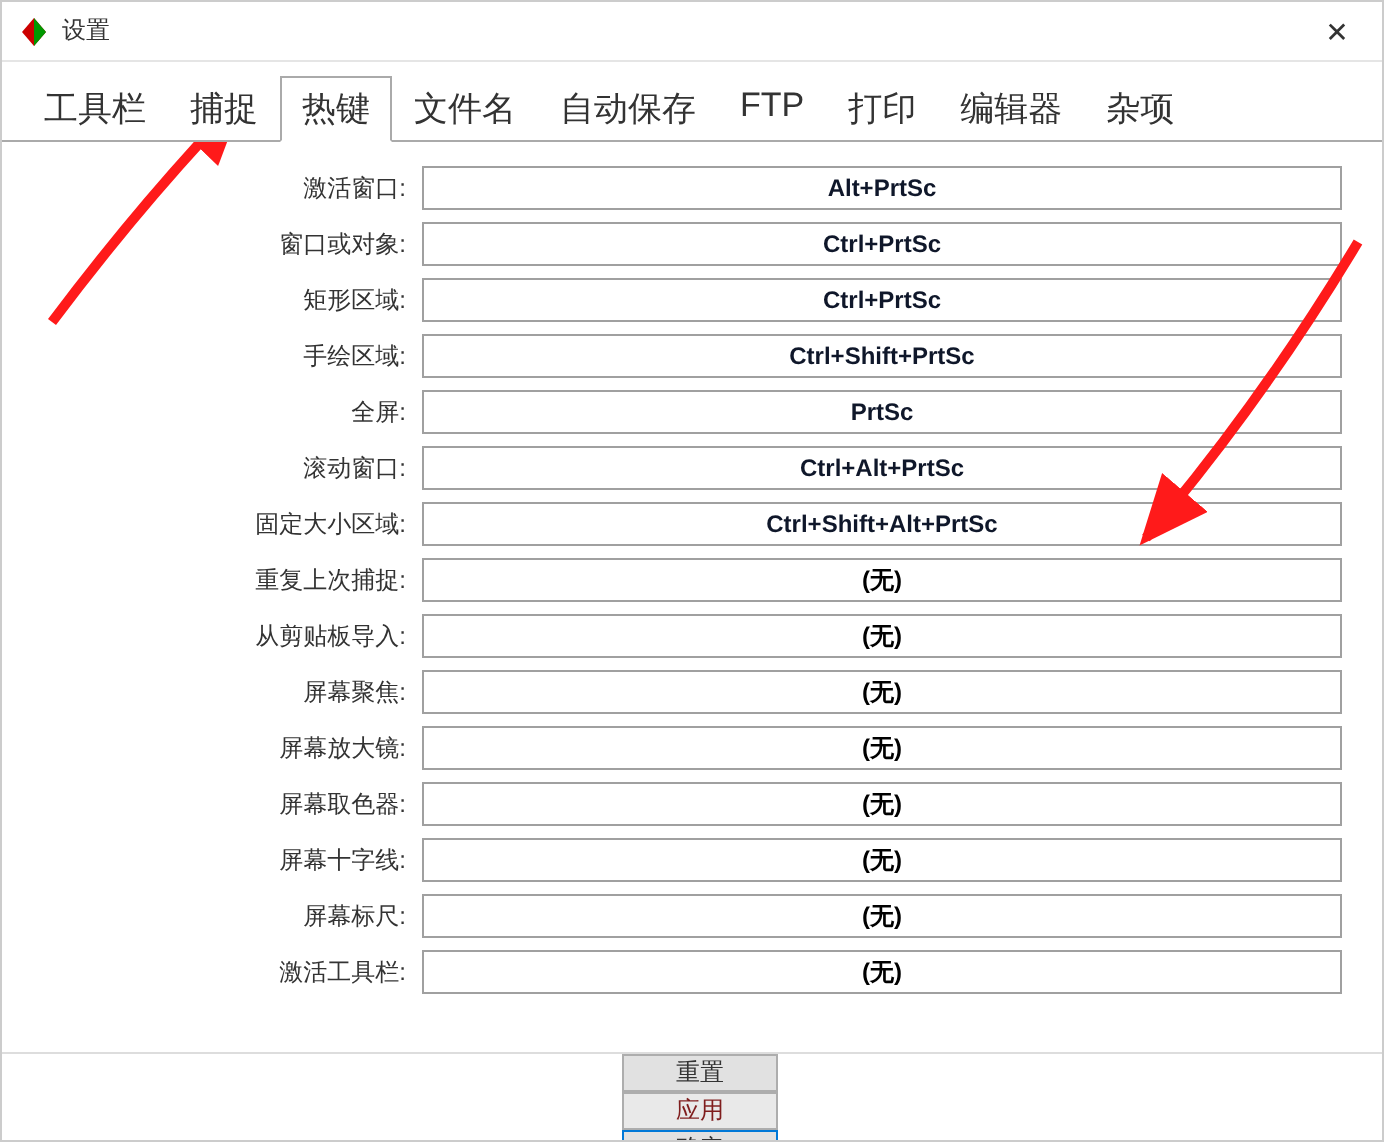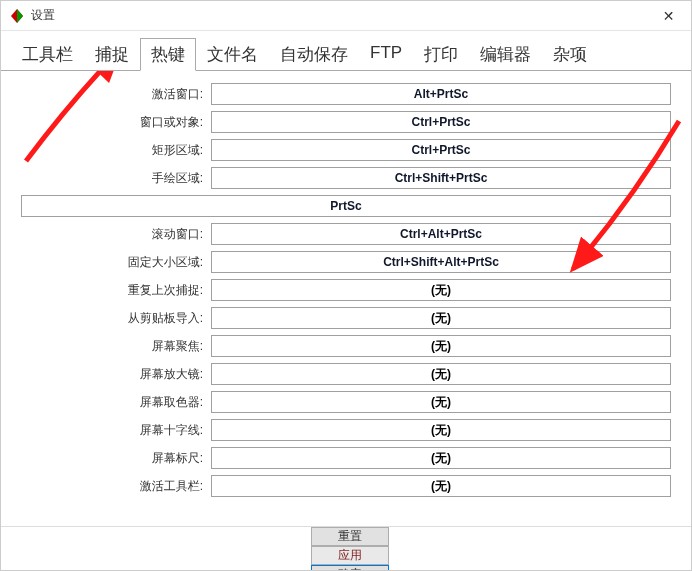--- a/index.html
+++ b/index.html
@@ -193,20 +193,21 @@
         <span class="hk-blue">Ctrl+PrtSc</span>
       </div>
     </div>
     <div class="row">
       <div class="row-label">手绘区域:</div>
       <div class="row-input">
         <span class="hk-blue">Ctrl+Shift+PrtSc</span>
       </div>
     </div>
     <div class="row">
+      <div class="row-label">全屏:</div>
       <div class="row-input">
         <span class="hk-blue">PrtSc</span>
       </div>
     </div>
     <div class="row">
       <div class="row-label">滚动窗口:</div>
       <div class="row-input">
         <span class="hk-blue">Ctrl+Alt+PrtSc</span>
       </div>
     </div>

